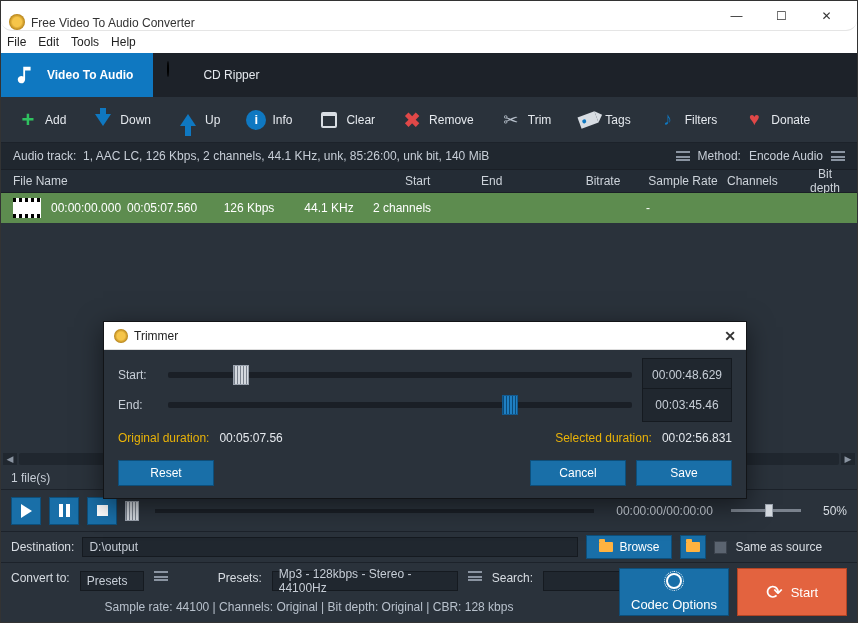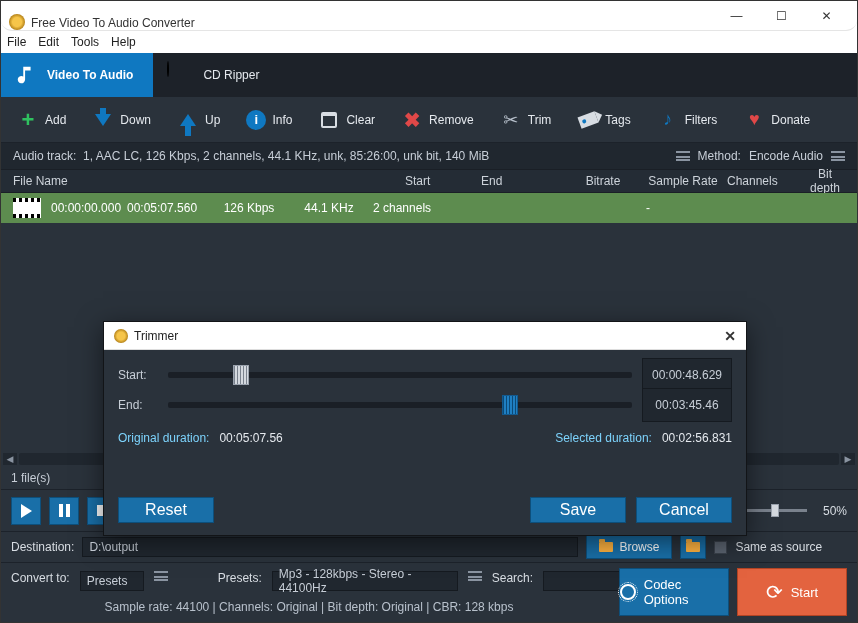--- a/index.html
+++ b/index.html
@@ -52,58 +52,58 @@
 .hscroll .arrow{width:14px;height:12px;background:#20272f;display:flex;align-items:center;justify-content:center;color:#8a94a1;font-size:9px;}
 .statusrow{height:22px;padding:0 10px;display:flex;align-items:center;color:#c7ced7;font-size:12px;background:#2a323b;}
 .player{height:42px;background:#2a323b;display:flex;align-items:center;padding:0 10px;gap:8px;border-top:1px solid #1c222a;}
 .pbtn{width:30px;height:28px;background:#196fa8;border:1px solid #0d4f7b;display:flex;align-items:center;justify-content:center;color:#fff;}
 .tri{width:0;height:0;border-top:7px solid transparent;border-bottom:7px solid transparent;border-left:11px solid #fff;}
 .pausei{display:flex;gap:3px;} .pausei span{width:4px;height:13px;background:#fff;}
 .stopi{width:11px;height:11px;background:#fff;}
 .seekhandle{width:14px;height:20px;background:#d4d9df;border:1px solid #9aa2ad;background-image:repeating-linear-gradient(90deg,#7a828d 0 1px,transparent 1px 3px);}
 .seektrack{flex:1;height:4px;background:#1a1f26;margin:0 8px;}
 .ptime{color:#c7ced7;font-size:12px;margin:0 6px;}
-.volzone{display:flex;align-items:center;gap:16px;margin-left:4px;}
+.volzone{display:flex;align-items:center;gap:22px;margin-left:4px;}
 .volline{width:70px;height:3px;background:#7a828d;position:relative;}
 .volline .vh{position:absolute;top:-5px;left:34px;width:8px;height:13px;background:#d4d9df;border:1px solid #9aa2ad;}
 .destrow{height:30px;background:#2a323b;display:flex;align-items:center;padding:15px 10px;gap:8px;border-top:1px solid #1c222a;}
 .destrow input{flex:0 0 496px;height:20px;background:#20272f;border:1px solid #151a20;color:#c7ced7;padding:0 6px;font-size:12px;}
 .btn{height:24px;padding:0 12px;background:#196fa8;border:1px solid #0d4f7b;color:#fff;display:inline-flex;align-items:center;gap:6px;font-size:12px;}
 .iconbtn{width:26px;height:24px;background:#196fa8;border:1px solid #0d4f7b;display:inline-flex;align-items:center;justify-content:center;color:#ffb340;font-size:13px;}
 .chk{width:13px;height:13px;background:#5b6470;border:1px solid #3b424c;display:inline-block;}
 .convrow{height:60px;background:#2a323b;display:flex;align-items:flex-start;padding:8px 10px 0;gap:10px;border-top:1px solid #1c222a;position:relative;}
 .convrow .summary{position:absolute;left:0;right:240px;bottom:8px;text-align:center;color:#b8c1cc;font-size:12px;}
 .selbox{height:20px;background:#20272f;border:1px solid #151a20;color:#c7ced7;padding:0 6px;font-size:12px;display:inline-flex;align-items:center;}
 .bigbtn{position:absolute;bottom:6px;height:48px;width:110px;display:flex;align-items:center;justify-content:center;gap:8px;color:#fff;font-size:13px;}
-.codecbtn{right:128px;background:#196fa8;border:1px solid #0d4f7b;}
+.codecbtn{right:128px;background:#196fa8;border:1px solid #0d4f7b;flex-direction:column;}
 .startbtn{right:10px;background:#e3633f;border:1px solid #b34424;}
 .gear{width:16px;height:16px;border:2px solid #fff;border-radius:50%;position:relative;}
 .gear::before{content:"";position:absolute;inset:-4px;border:1px dotted #fff;border-radius:50%;}
 .cycle{font-size:20px;}
 
 
 .dialog{position:absolute;left:102px;top:268px;width:644px;background:#2a323b;border:1px solid #121417;box-shadow:0 6px 24px rgba(0,0,0,.5);}
 .dtitle{height:28px;background:#fff;display:flex;align-items:center;padding:12px 10px;border-bottom:1px solid #ddd;}
 .dtitle .di{width:14px;height:14px;border-radius:50%;background:radial-gradient(circle,#f6c54a 40%,#b58218 70%,#5a3d09 100%);margin-right:6px;}
 .dtitle .dt{color:#222;font-size:12px;flex:1;}
 .dtitle .dx{color:#333;font-size:14px;font-weight:600;}
 .dbody{padding:10px 14px 12px;}
 .drow{display:flex;align-items:center;height:30px;gap:10px;}
 .dlbl{width:40px;color:#c7ced7;font-size:12px;}
 .slider{flex:1;height:6px;background:#1a1f26;position:relative;border-radius:2px;}
 .shandle{position:absolute;top:-7px;width:16px;height:20px;background:#d4d9df;border:1px solid #9aa2ad;background-image:repeating-linear-gradient(90deg,#7a828d 0 1px,transparent 1px 3px);}
 .shandle.blue{background:#1f7fc2;border-color:#125a8f;background-image:repeating-linear-gradient(90deg,#0c4a77 0 1px,transparent 1px 3px);}
 .tbox{width:90px;height:34px;background:#20272f;border:1px solid #151a20;display:flex;align-items:center;justify-content:center;color:#c7ced7;font-size:12px;}
 .drow2{display:flex;align-items:center;height:28px;margin-top:4px;}
-.drow2 .lab{color:#7dd3fc;font-size:12px;}
+.drow2 .lab{color:#eab308;font-size:12px;}
 .drow2 .val{margin-left:10px;color:#e5e9ee;font-size:12px;}
 .drow2 .sp{flex:1;}
 .dbtns{display:flex;margin-top:8px;gap:10px;}
 .dbtns .sp{flex:1;}
-.dbtn{width:96px;height:26px;background:#196fa8;border:1px solid #0d4f7b;color:#fff;display:flex;align-items:center;justify-content:center;font-size:16px;margin-top:37px;}
+.dbtn{width:96px;height:26px;background:#196fa8;border:1px solid #0d4f7b;color:#fff;display:flex;align-items:center;justify-content:center;font-size:12px;}
 .fold{width:14px;height:10px;background:#ffb340;border-radius:1px;position:relative;display:inline-block;}
 .fold::before{content:"";position:absolute;top:-3px;left:0;width:6px;height:3px;background:#ffb340;border-radius:1px 1px 0 0;}
 </style>
 </head>
 <body>
 
 <div class="window">
 
   <div class="titlebar">
     <div class="appicon"></div>
@@ -314,20 +314,20 @@
         <div class="drow2">
           <span class="lab">Original duration:</span>
           <span class="val">00:05:07.56</span>
           <span class="sp"></span>
           <span class="lab">Selected duration:</span>
           <span class="val">00:02:56.831</span>
         </div>
         <div class="dbtns">
           <div class="dbtn">Reset</div>
           <span class="sp"></span>
+          <div class="dbtn">Cancel</div>
           <div class="dbtn">Save</div>
-          <div class="dbtn">Cancel</div>
         </div>
       </div>
     </div>
 
   </div>
 </div>
 
 </body></html>

